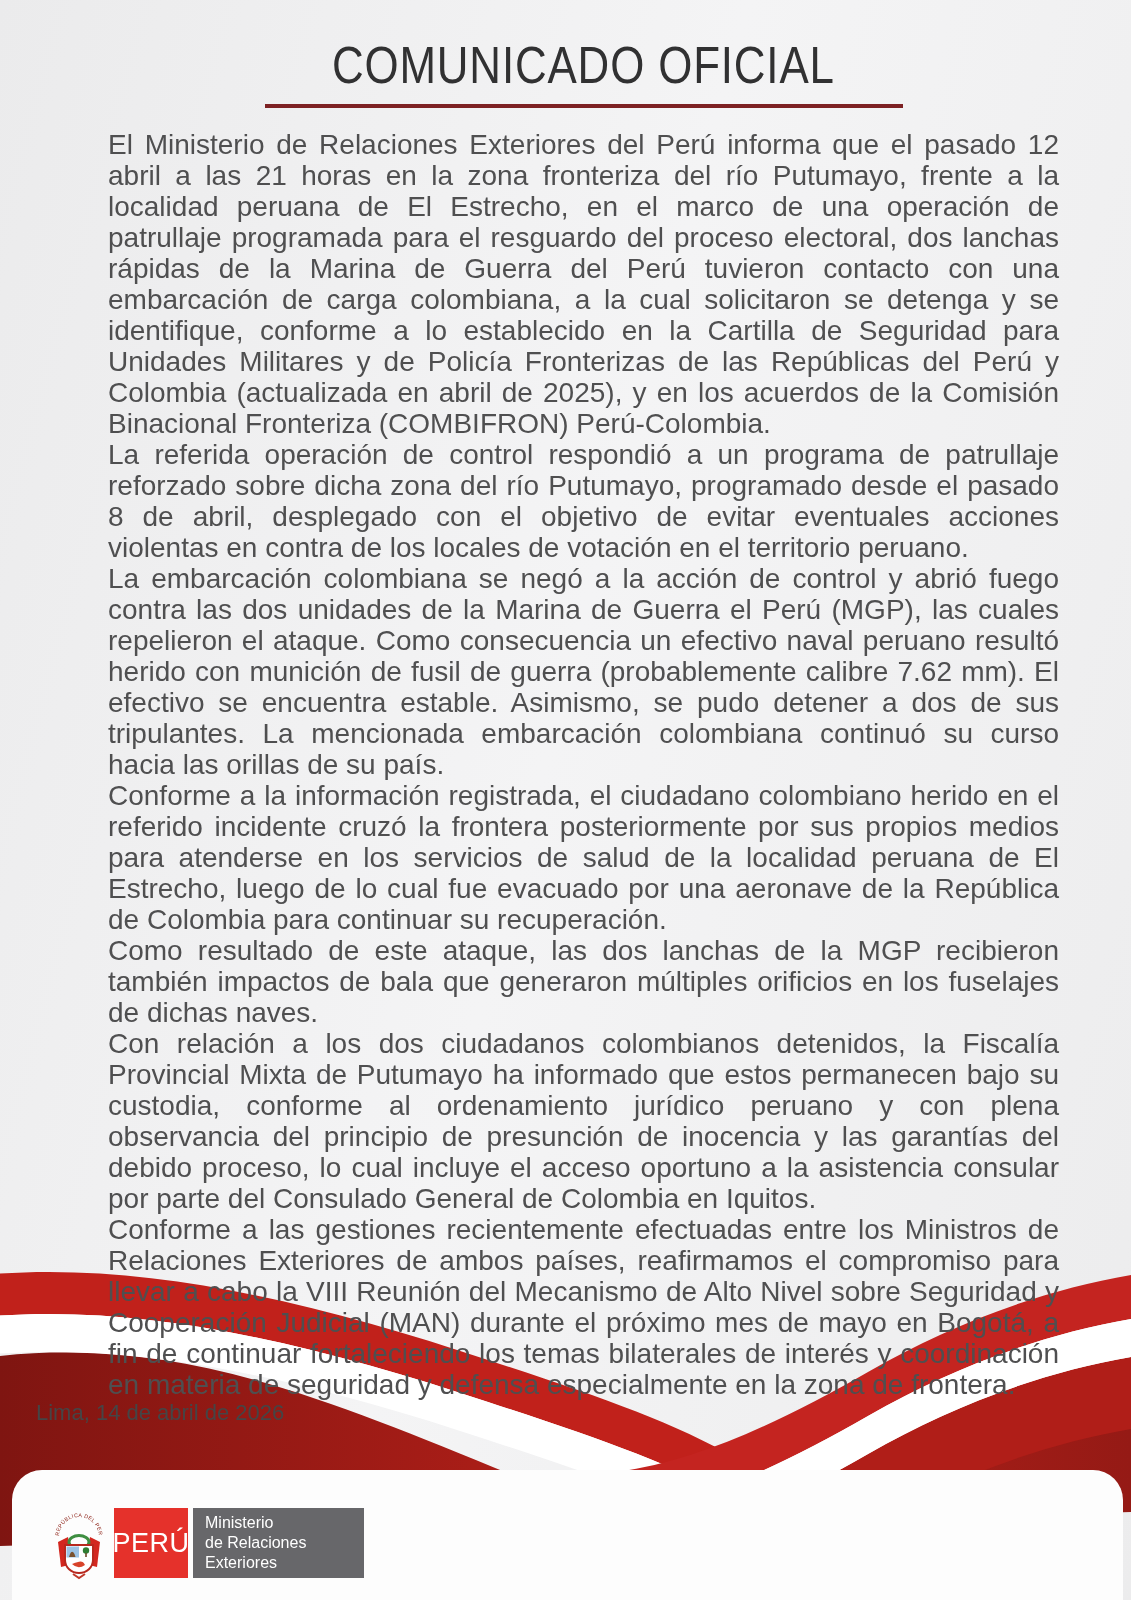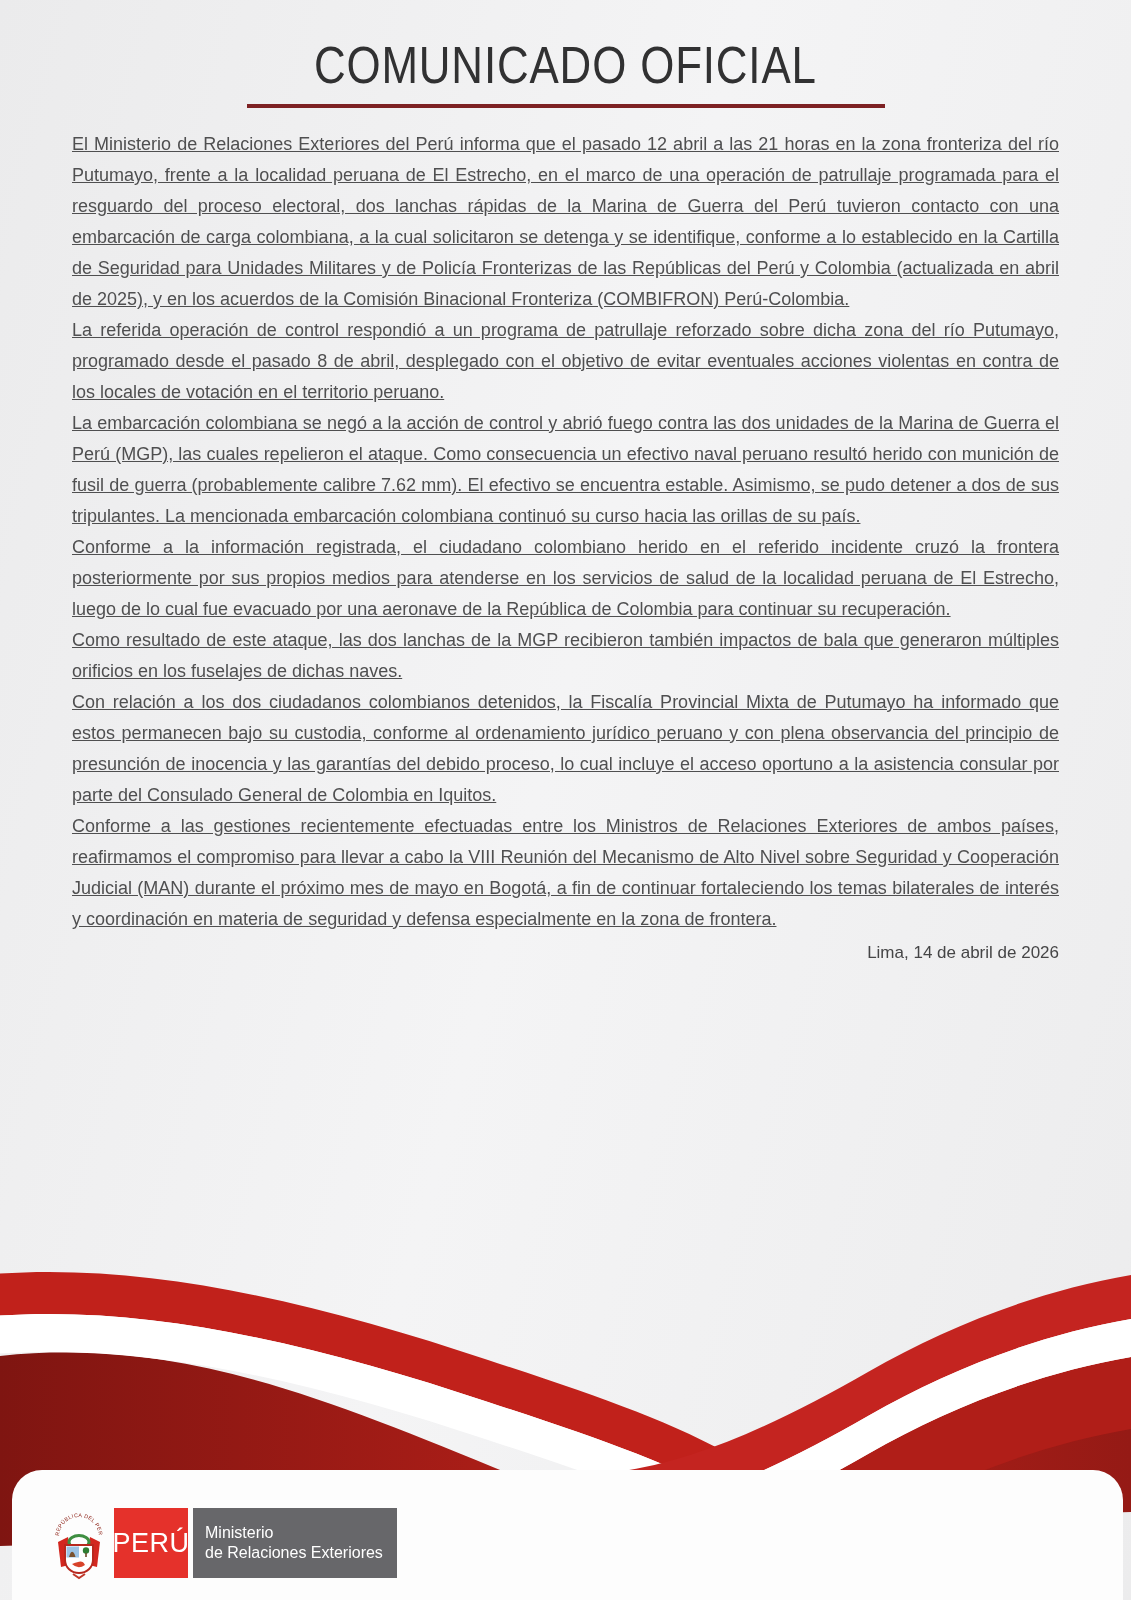--- a/index.html
+++ b/index.html
@@ -4,63 +4,63 @@
 <style>
   html,body{margin:0;padding:0;background:#ffffff;}
   .page{
     position:relative;
     width:1131px;height:1600px;
     margin:0 auto;
     overflow:hidden;
     background:linear-gradient(105deg,#ebebec 0%,#f4f4f5 48%,#ececed 100%);
     font-family:"Liberation Sans", sans-serif;
   }
-  .content{position:relative;z-index:1;}
+  .content{position:relative;z-index:1;padding-left:36px;}
   
   .title-wrap{padding-top:36px;text-align:center;}
   .title{
     display:inline-block;
     font-size:51px;font-weight:400;color:#313132;
     letter-spacing:1px;white-space:nowrap;
     transform:scaleX(.86);transform-origin:center;
   }
   .rule{width:638px;height:4px;margin:9px auto 0;background:#7d2123;}
   .subtitle-wrap{margin-top:15px;text-align:center;}
   .subtitle{
     display:inline-block;max-width:960px;
     font-size:25.5px;font-weight:700;color:#93292b;
     line-height:29px;transform:scaleX(.97);transform-origin:center;
   }
   
   .body-text{
-    margin:21px 72px 8px 72px;
-    font-size:18px;line-height:31px;
-    color:#4f4f50;text-align:justify;text-decoration:underline;
+    margin:21px 72px 0 72px;
+    font-size:28px;line-height:31px;
+    color:#4f4f50;text-align:justify;
   }
   .para{margin:0;}
   .dateline{
     margin:0 72px 0 0;
-    font-size:17px;color:#454546;text-align:right;
+    font-size:22px;color:#454546;text-align:left;
   }
   
   .wave{position:absolute;left:0;bottom:0;width:1131px;height:340px;z-index:0;display:block;}
   
   .footer-panel{
     position:absolute;left:12px;right:8px;top:1470px;bottom:0;
     background:#fdfdfd;border-radius:30px 30px 0 0;z-index:2;
   }
   .logo-row{position:absolute;left:40px;top:36px;display:flex;align-items:center;}
   .emblem{width:54px;height:74px;margin-right:8px;}
   .brand-square{
     width:74px;height:70px;background:#e5312b;
     display:flex;align-items:center;justify-content:center;
   }
   .brand-square span{color:#ffffff;font-size:27px;font-weight:400;letter-spacing:.5px;}
   .ministry-box{
-    width:204px;height:70px;background:#67676a;margin-left:5px;
+    width:171px;height:70px;background:#67676a;margin-left:5px;
     display:flex;flex-direction:column;justify-content:center;
     padding-left:12px;box-sizing:border-box;
   }
   .ministry-box div{color:#ffffff;font-size:16px;line-height:20px;}
 </style>
 </head>
 <body>
 
 <div class="page">
 

